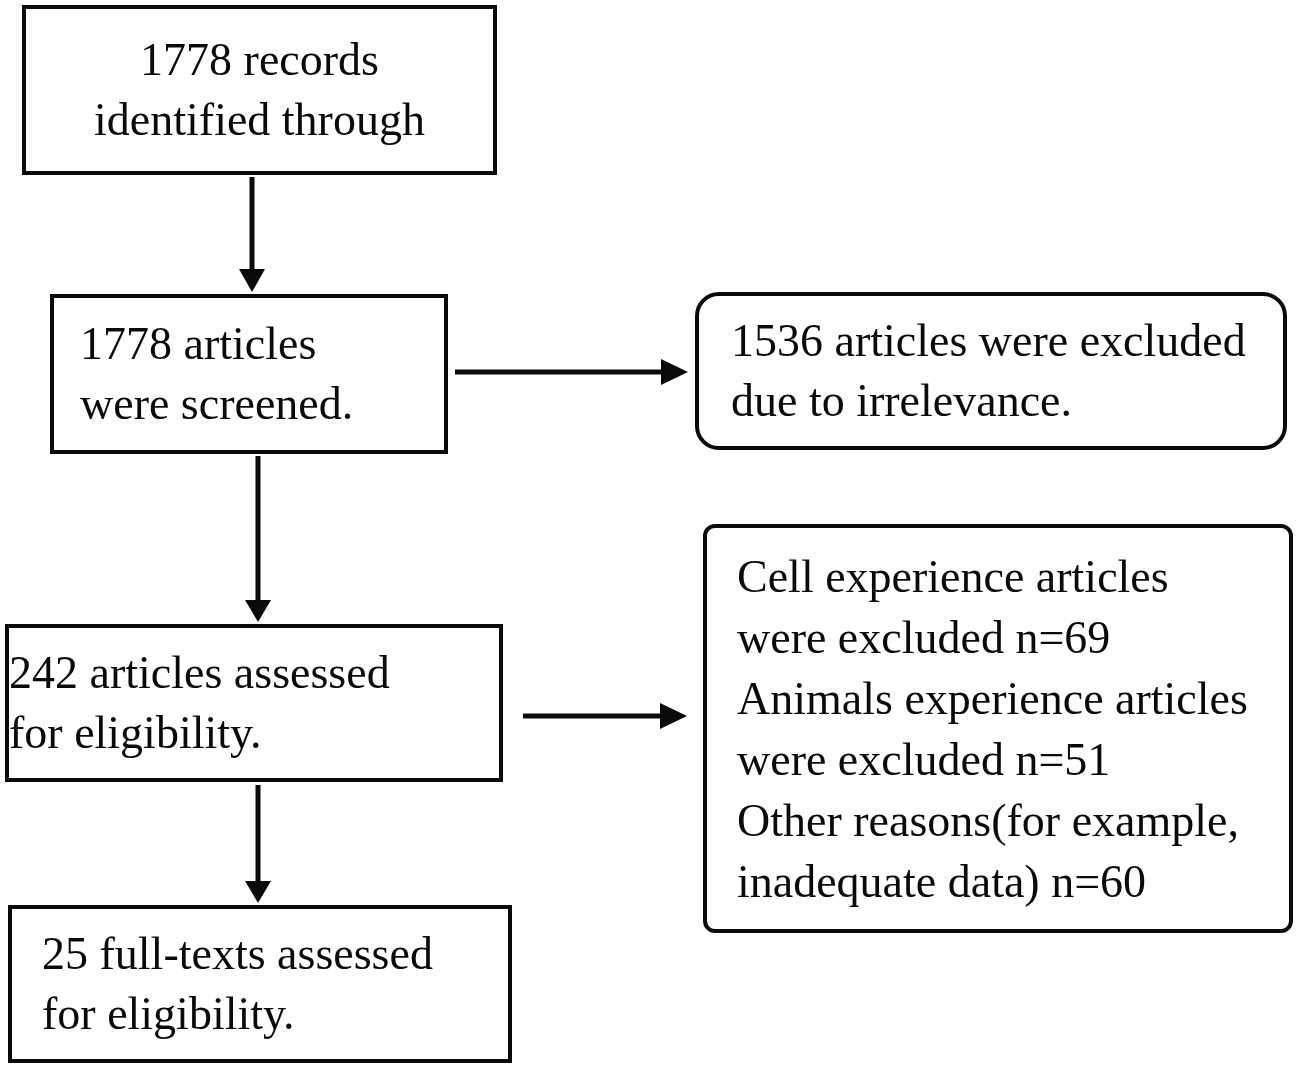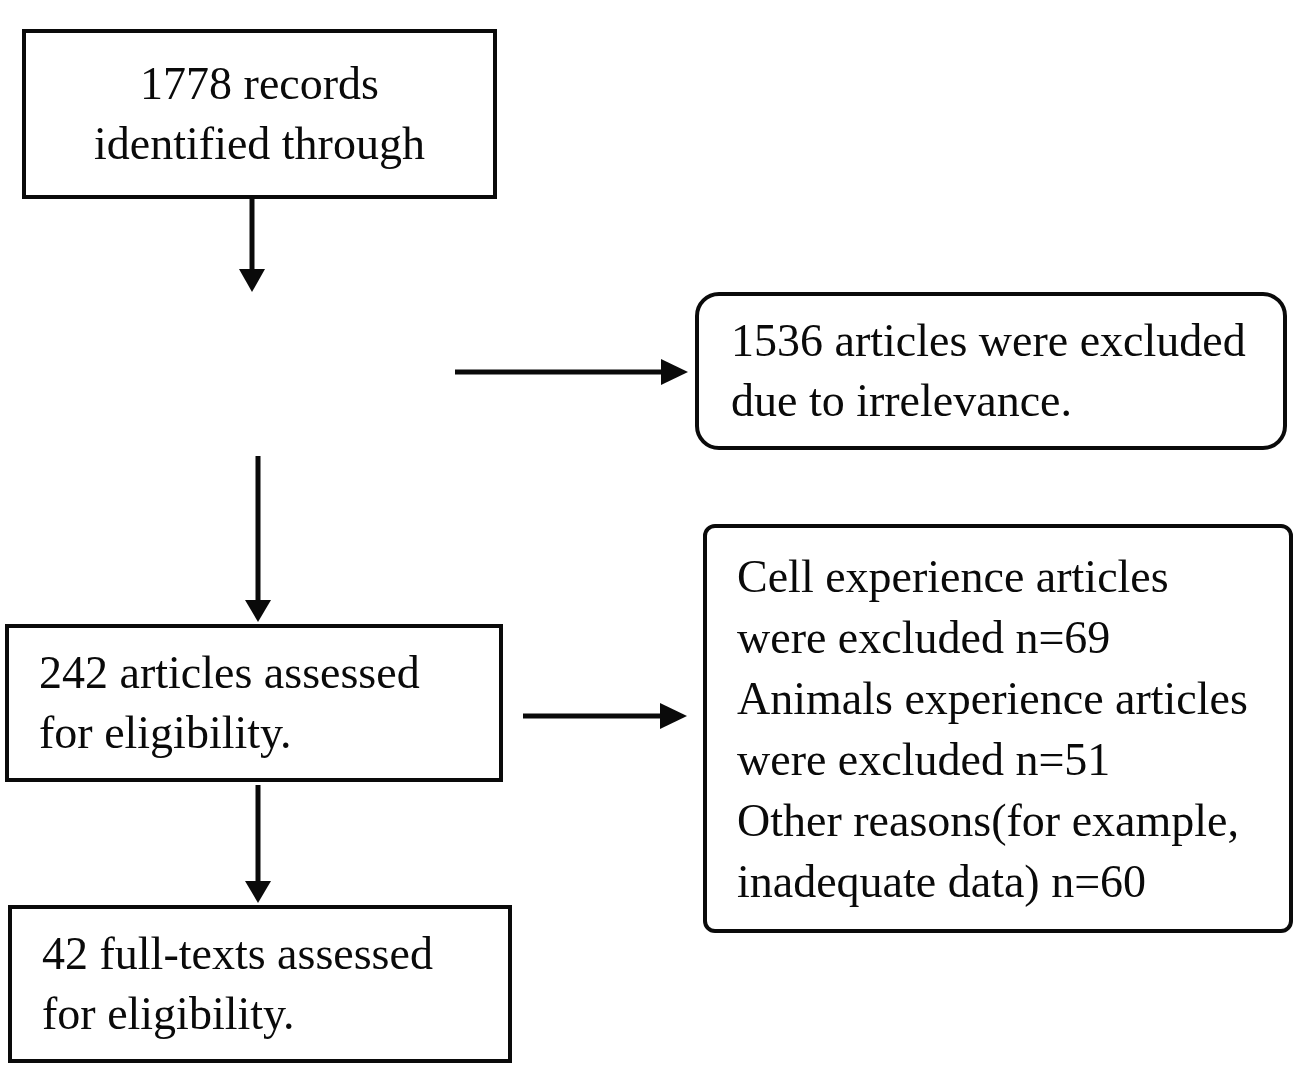--- a/index.html
+++ b/index.html
@@ -23,31 +23,30 @@
     background: #ffffff;
     display: flex;
     align-items: center;
     font-size: 46px;
     line-height: 60px;
     white-space: pre-line;
   }
   .fc-box.center {
     justify-content: center;
     text-align: center;
-    margin-top: 24px;
   }
   .fc-box.left {
     justify-content: flex-start;
     text-align: left;
   }
   
   #box-records      { left: 22px;  top: 5px;   width: 475px; height: 170px; }
   #box-screened     { left: 50px;  top: 294px; width: 398px; height: 160px; padding-left: 26px; }
   #box-irrelevance  { left: 695px; top: 292px; width: 592px; height: 158px; padding-left: 32px; border-radius: 24px; }
-  #box-assessed     { left: 5px;   top: 624px; width: 498px; height: 158px; padding-left: 30px; }
+  #box-assessed     { left: 5px;   top: 624px; width: 498px; height: 158px; }
   #box-reasons      { left: 703px; top: 524px; width: 590px; height: 409px; padding-left: 30px; line-height: 61px; border-radius: 12px; }
   #box-fulltexts    { left: 8px;   top: 905px; width: 504px; height: 158px; padding-left: 30px; }
 
   #arrow-layer {
     position: absolute;
     left: 0;
     top: 0;
     pointer-events: none;
   }
   #arrow-layer line { stroke: #0a0a0a; stroke-width: 5; }
@@ -82,30 +81,32 @@
 
     <g>
       <line x1="258" y1="785" x2="258" y2="884"></line>
       <polygon points="245,881 271,881 258,903"></polygon>
     </g>
   </svg>
 
   <div id="box-records" class="fc-box center">1778 records
 identified through</div>
 
+  <div id="box-screened" class="fc-box left">1778 articles
+were screened.</div>
 
   <div id="box-irrelevance" class="fc-box left">1536 articles were excluded
 due to irrelevance.</div>
 
   <div id="box-assessed" class="fc-box left">242 articles assessed
 for eligibility.</div>
 
   <div id="box-reasons" class="fc-box left">Cell experience articles
 were excluded n=69
 Animals experience articles
 were excluded n=51
 Other reasons(for example,
 inadequate data) n=60</div>
 
-  <div id="box-fulltexts" class="fc-box left">42 full-texts assessed
+  <div id="box-fulltexts" class="fc-box left">25 full-texts assessed
 for eligibility.</div>
 
 </div>
 
 </body></html>

